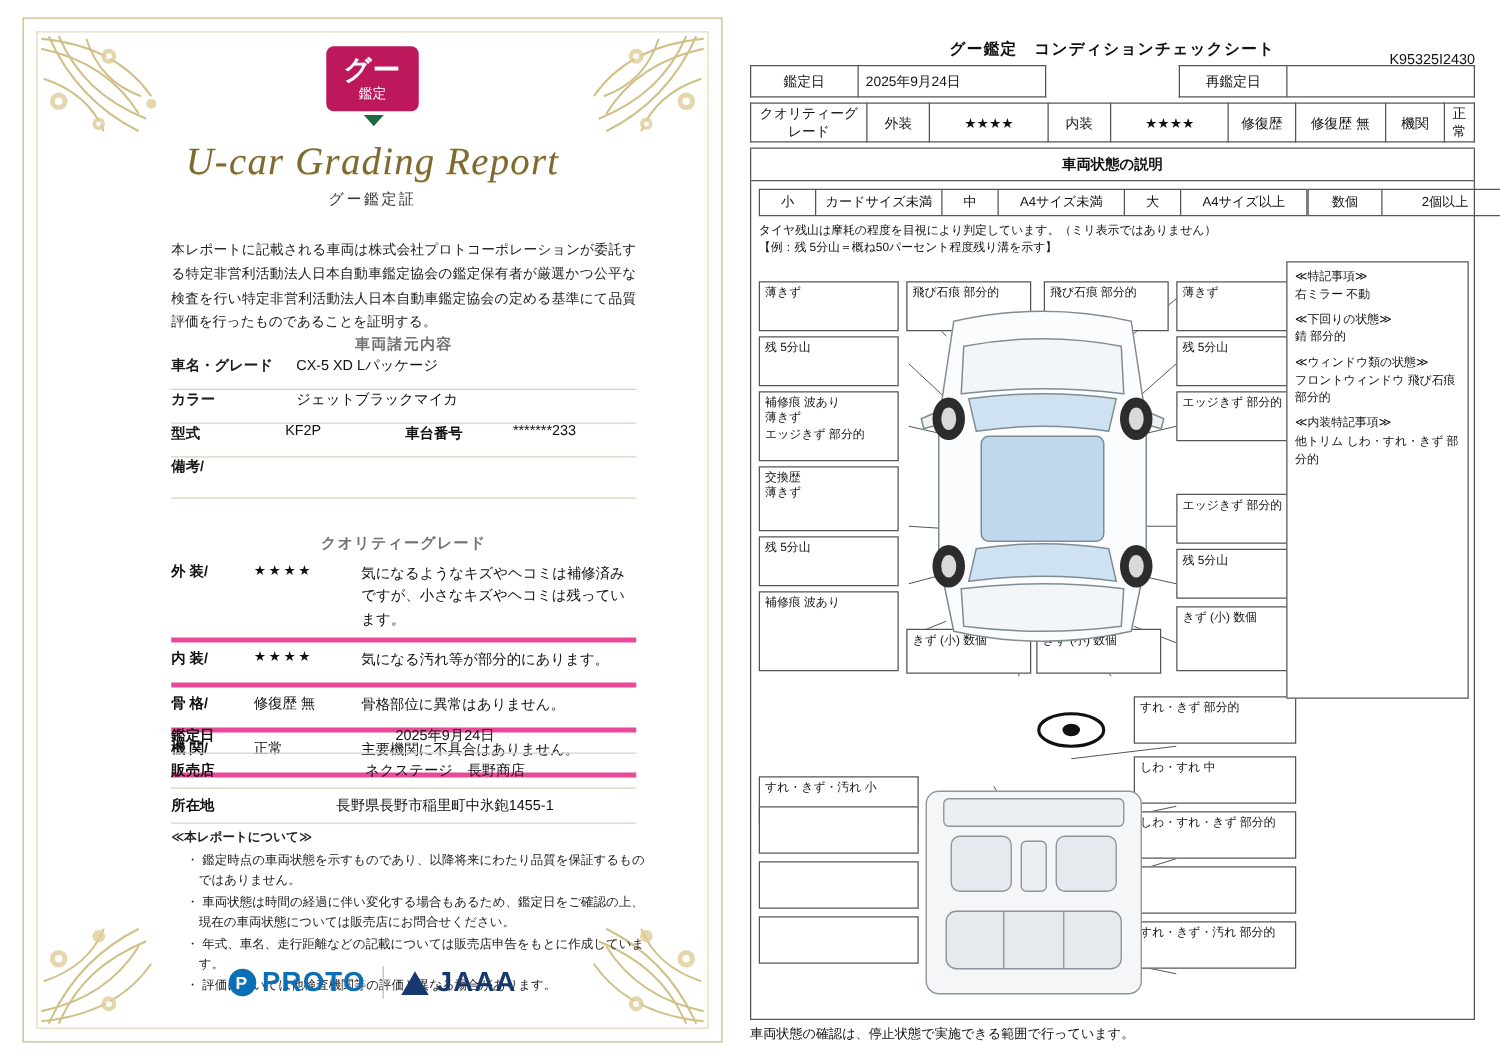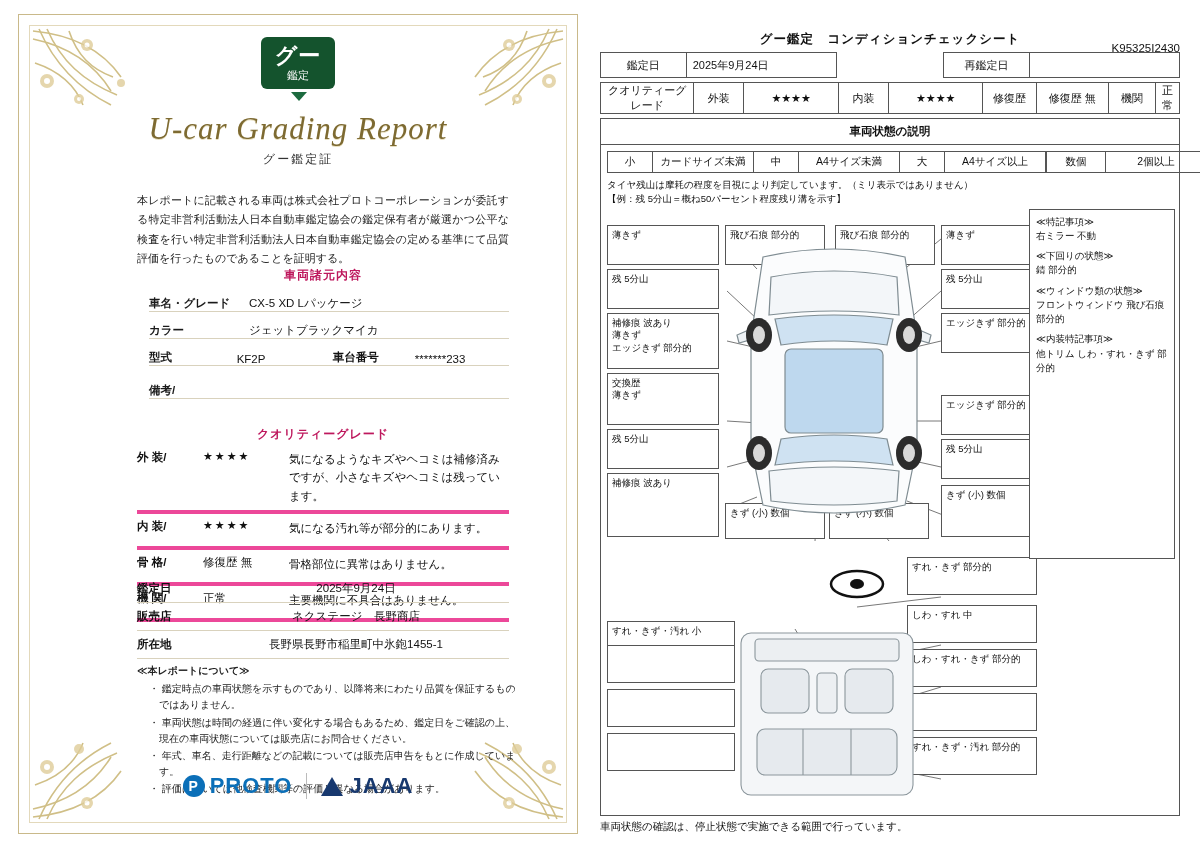--- a/index.html
+++ b/index.html
@@ -21,21 +21,21 @@
   .left-inner{position:absolute;left:10px;top:10px;right:10px;bottom:10px;border:1px solid #e3d9bb;}
   .orn{position:absolute;width:150px;height:150px;pointer-events:none;opacity:.85;}
   .orn svg{width:100%;height:100%;}
   .orn.tl{left:6px;top:6px;}
   .orn.tr{right:6px;top:6px;transform:scaleX(-1);}
   .orn.bl{left:6px;bottom:6px;transform:scaleY(-1);}
   .orn.br{right:6px;bottom:6px;transform:scale(-1,-1);}
 
   .goo-logo{position:absolute;left:50%;top:22px;transform:translateX(-50%);width:74px;height:58px;}
   .goo-logo .badge{
-    width:74px;height:52px;background:#14532d;border-radius:6px;
+    width:74px;height:52px;background:#be185d;border-radius:6px;
     display:flex;flex-direction:column;align-items:center;justify-content:center;
     color:#fff;line-height:1;
   }
   .goo-logo .g1{font-size:22px;font-weight:bold;letter-spacing:1px;}
   .goo-logo .g2{font-size:11px;margin-top:3px;}
   .goo-logo .tail{
     position:absolute;left:50%;bottom:-6px;margin-left:-7px;width:0;height:0;
     border-left:8px solid transparent;border-right:8px solid transparent;border-top:9px solid #1d6b3f;
   }
 
@@ -50,30 +50,30 @@
     font-size:12px;color:#333;letter-spacing:2px;
   }
 
   .intro{
     position:absolute;left:118px;top:176px;width:372px;
     font-size:11px;line-height:1.75;color:#222;text-align:justify;
   }
 
   .sec-title{
     position:absolute;left:118px;width:372px;text-align:center;
-    font-size:12px;font-weight:bold;color:#be185d;letter-spacing:1px;
+    font-size:12px;font-weight:bold;color:#737373;letter-spacing:1px;
   }
   #sec-spec{top:252px;}
   #sec-grade{top:411px;}
 
   .rows{position:absolute;left:118px;width:372px;}
   #spec-rows{top:270px;}
   .row{
-    display:flex;align-items:flex-end;border-bottom:1px solid #d9d2bd;
-    height:26px;font-size:11.5px;margin-left:12px;
+    display:flex;align-items:flex-start;border-bottom:1px solid #d9d2bd;
+    height:26px;font-size:11.5px;
   }
   .row .lbl{width:86px;font-weight:bold;color:#1a1a1a;}
   .row .val{flex:1;color:#111;}
   .row .val.ind{padding-left:14px;}
   .row .lbl2{width:96px;font-weight:bold;text-align:left;}
   .row .val2{width:110px;}
   .row.tall{height:32px;}
 
   #grade-rows{top:430px;}
   .grow{

